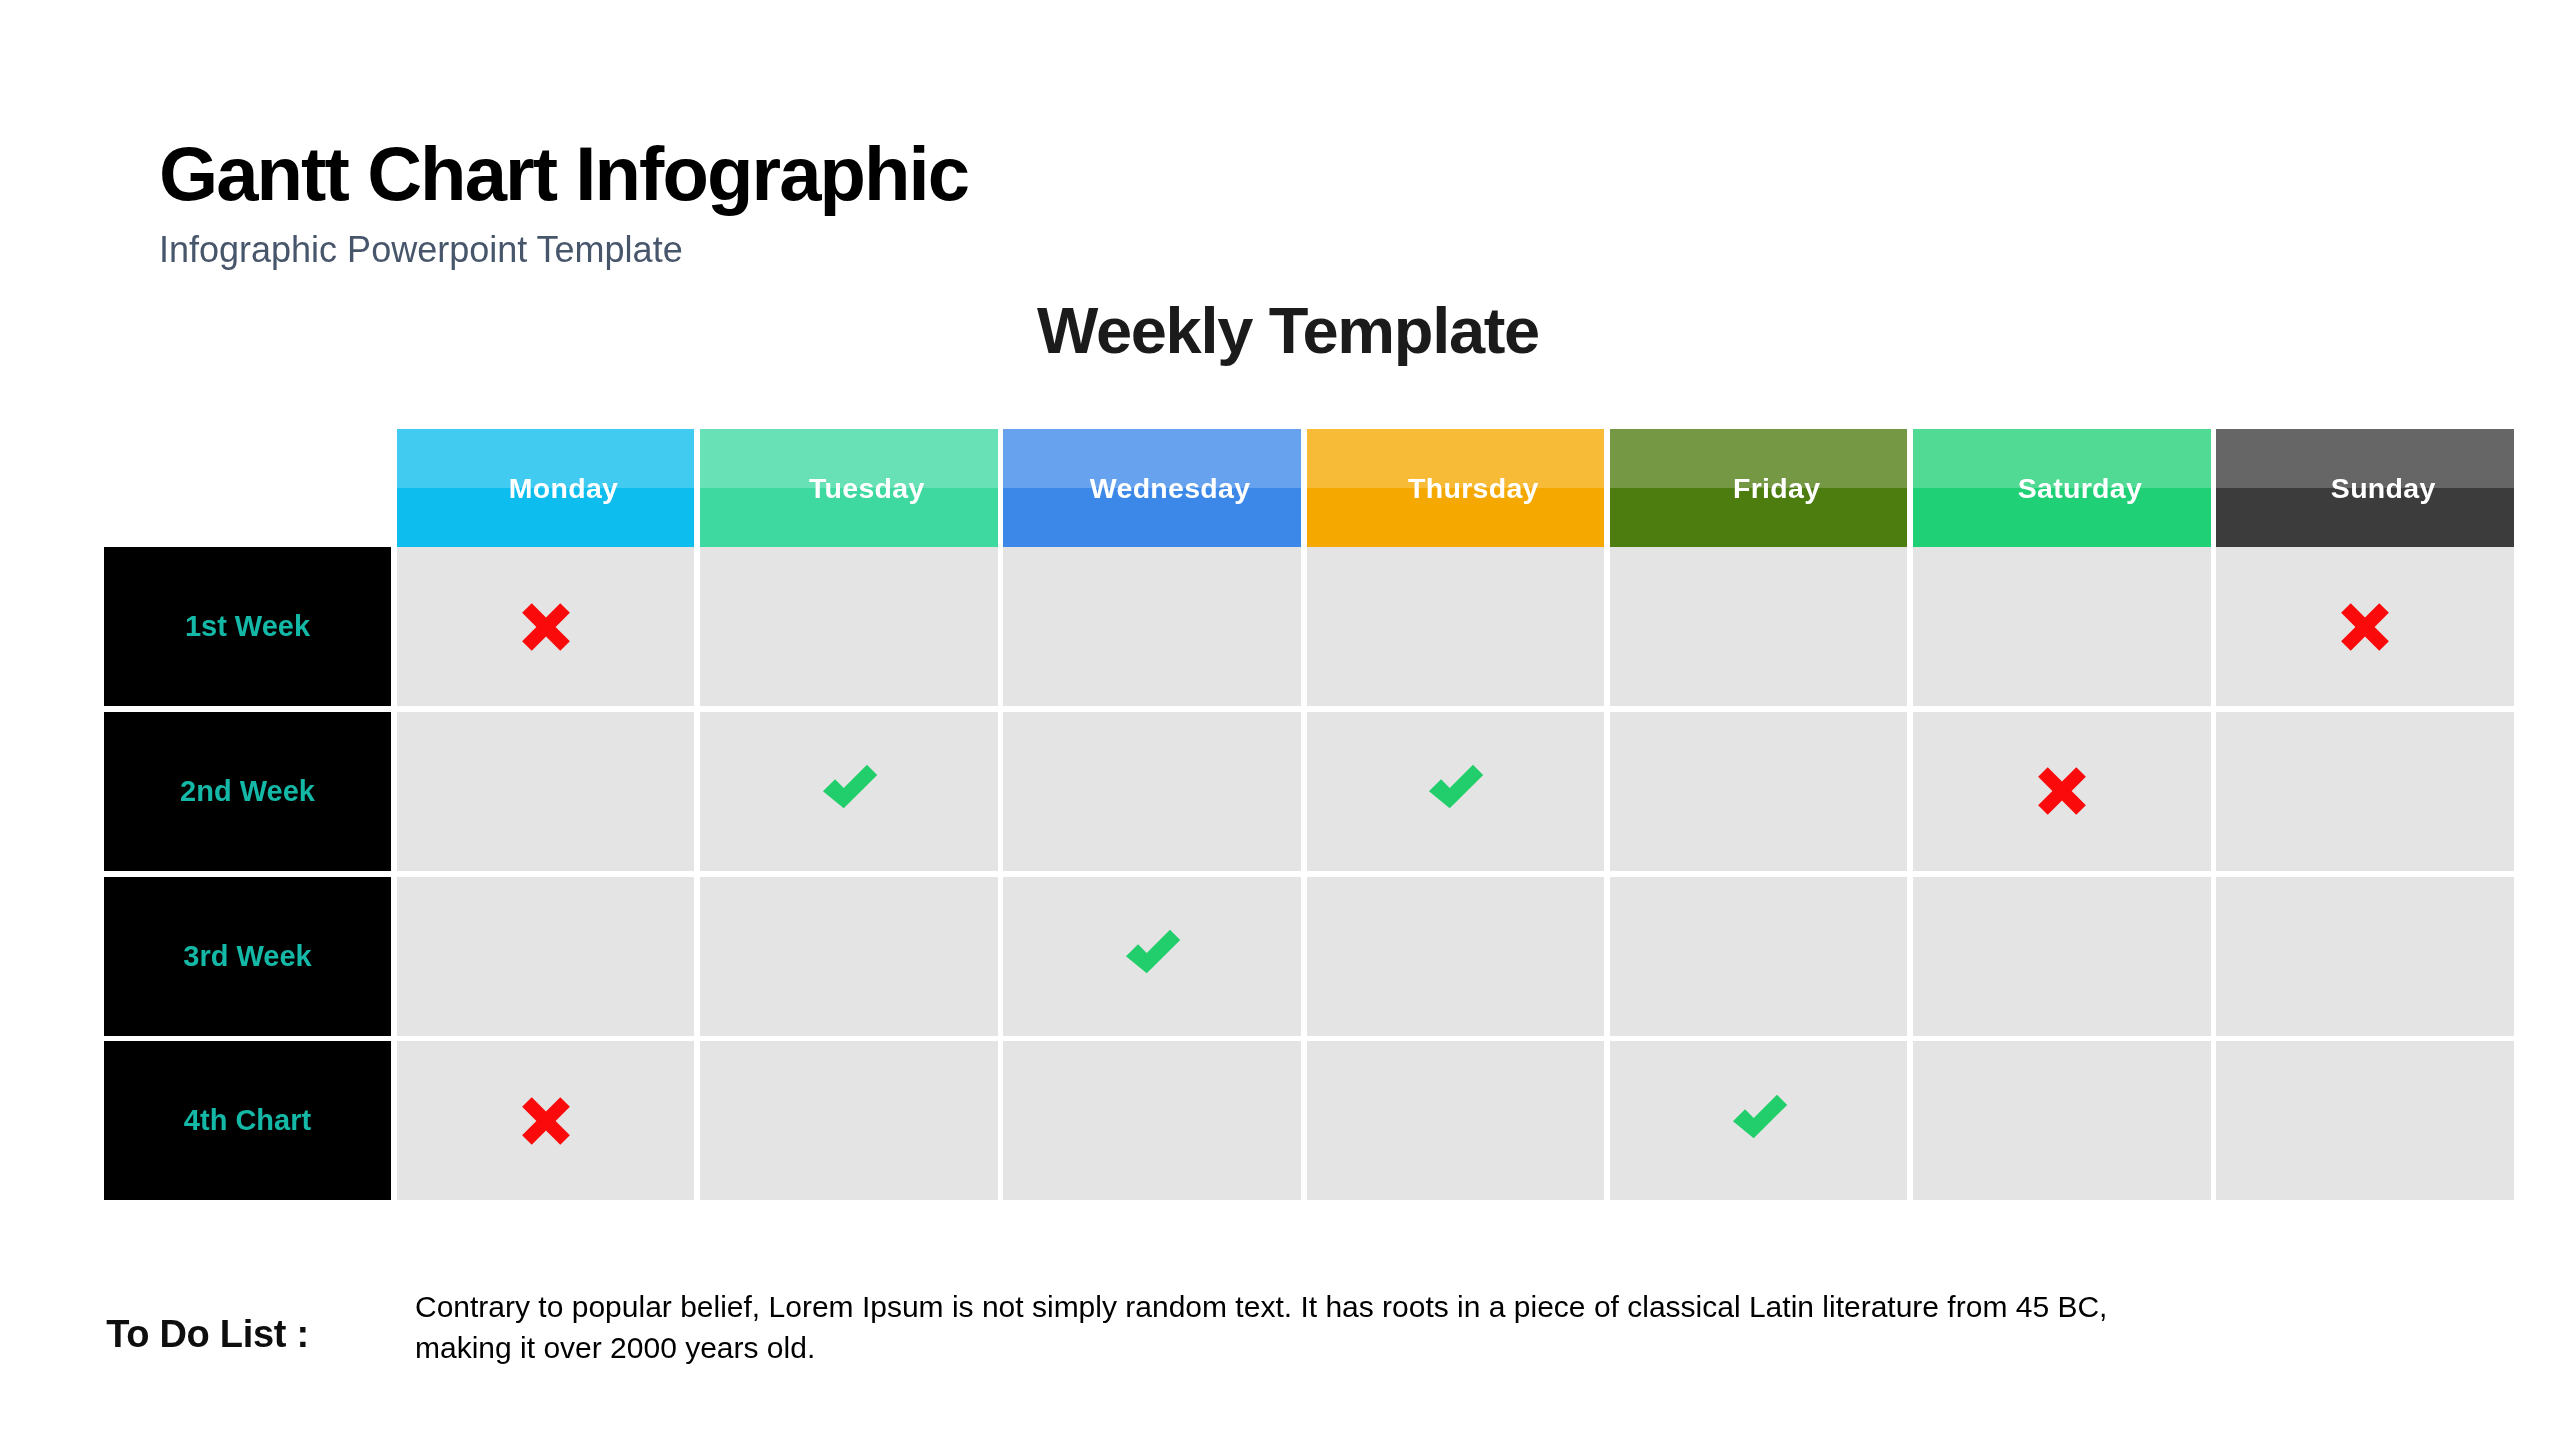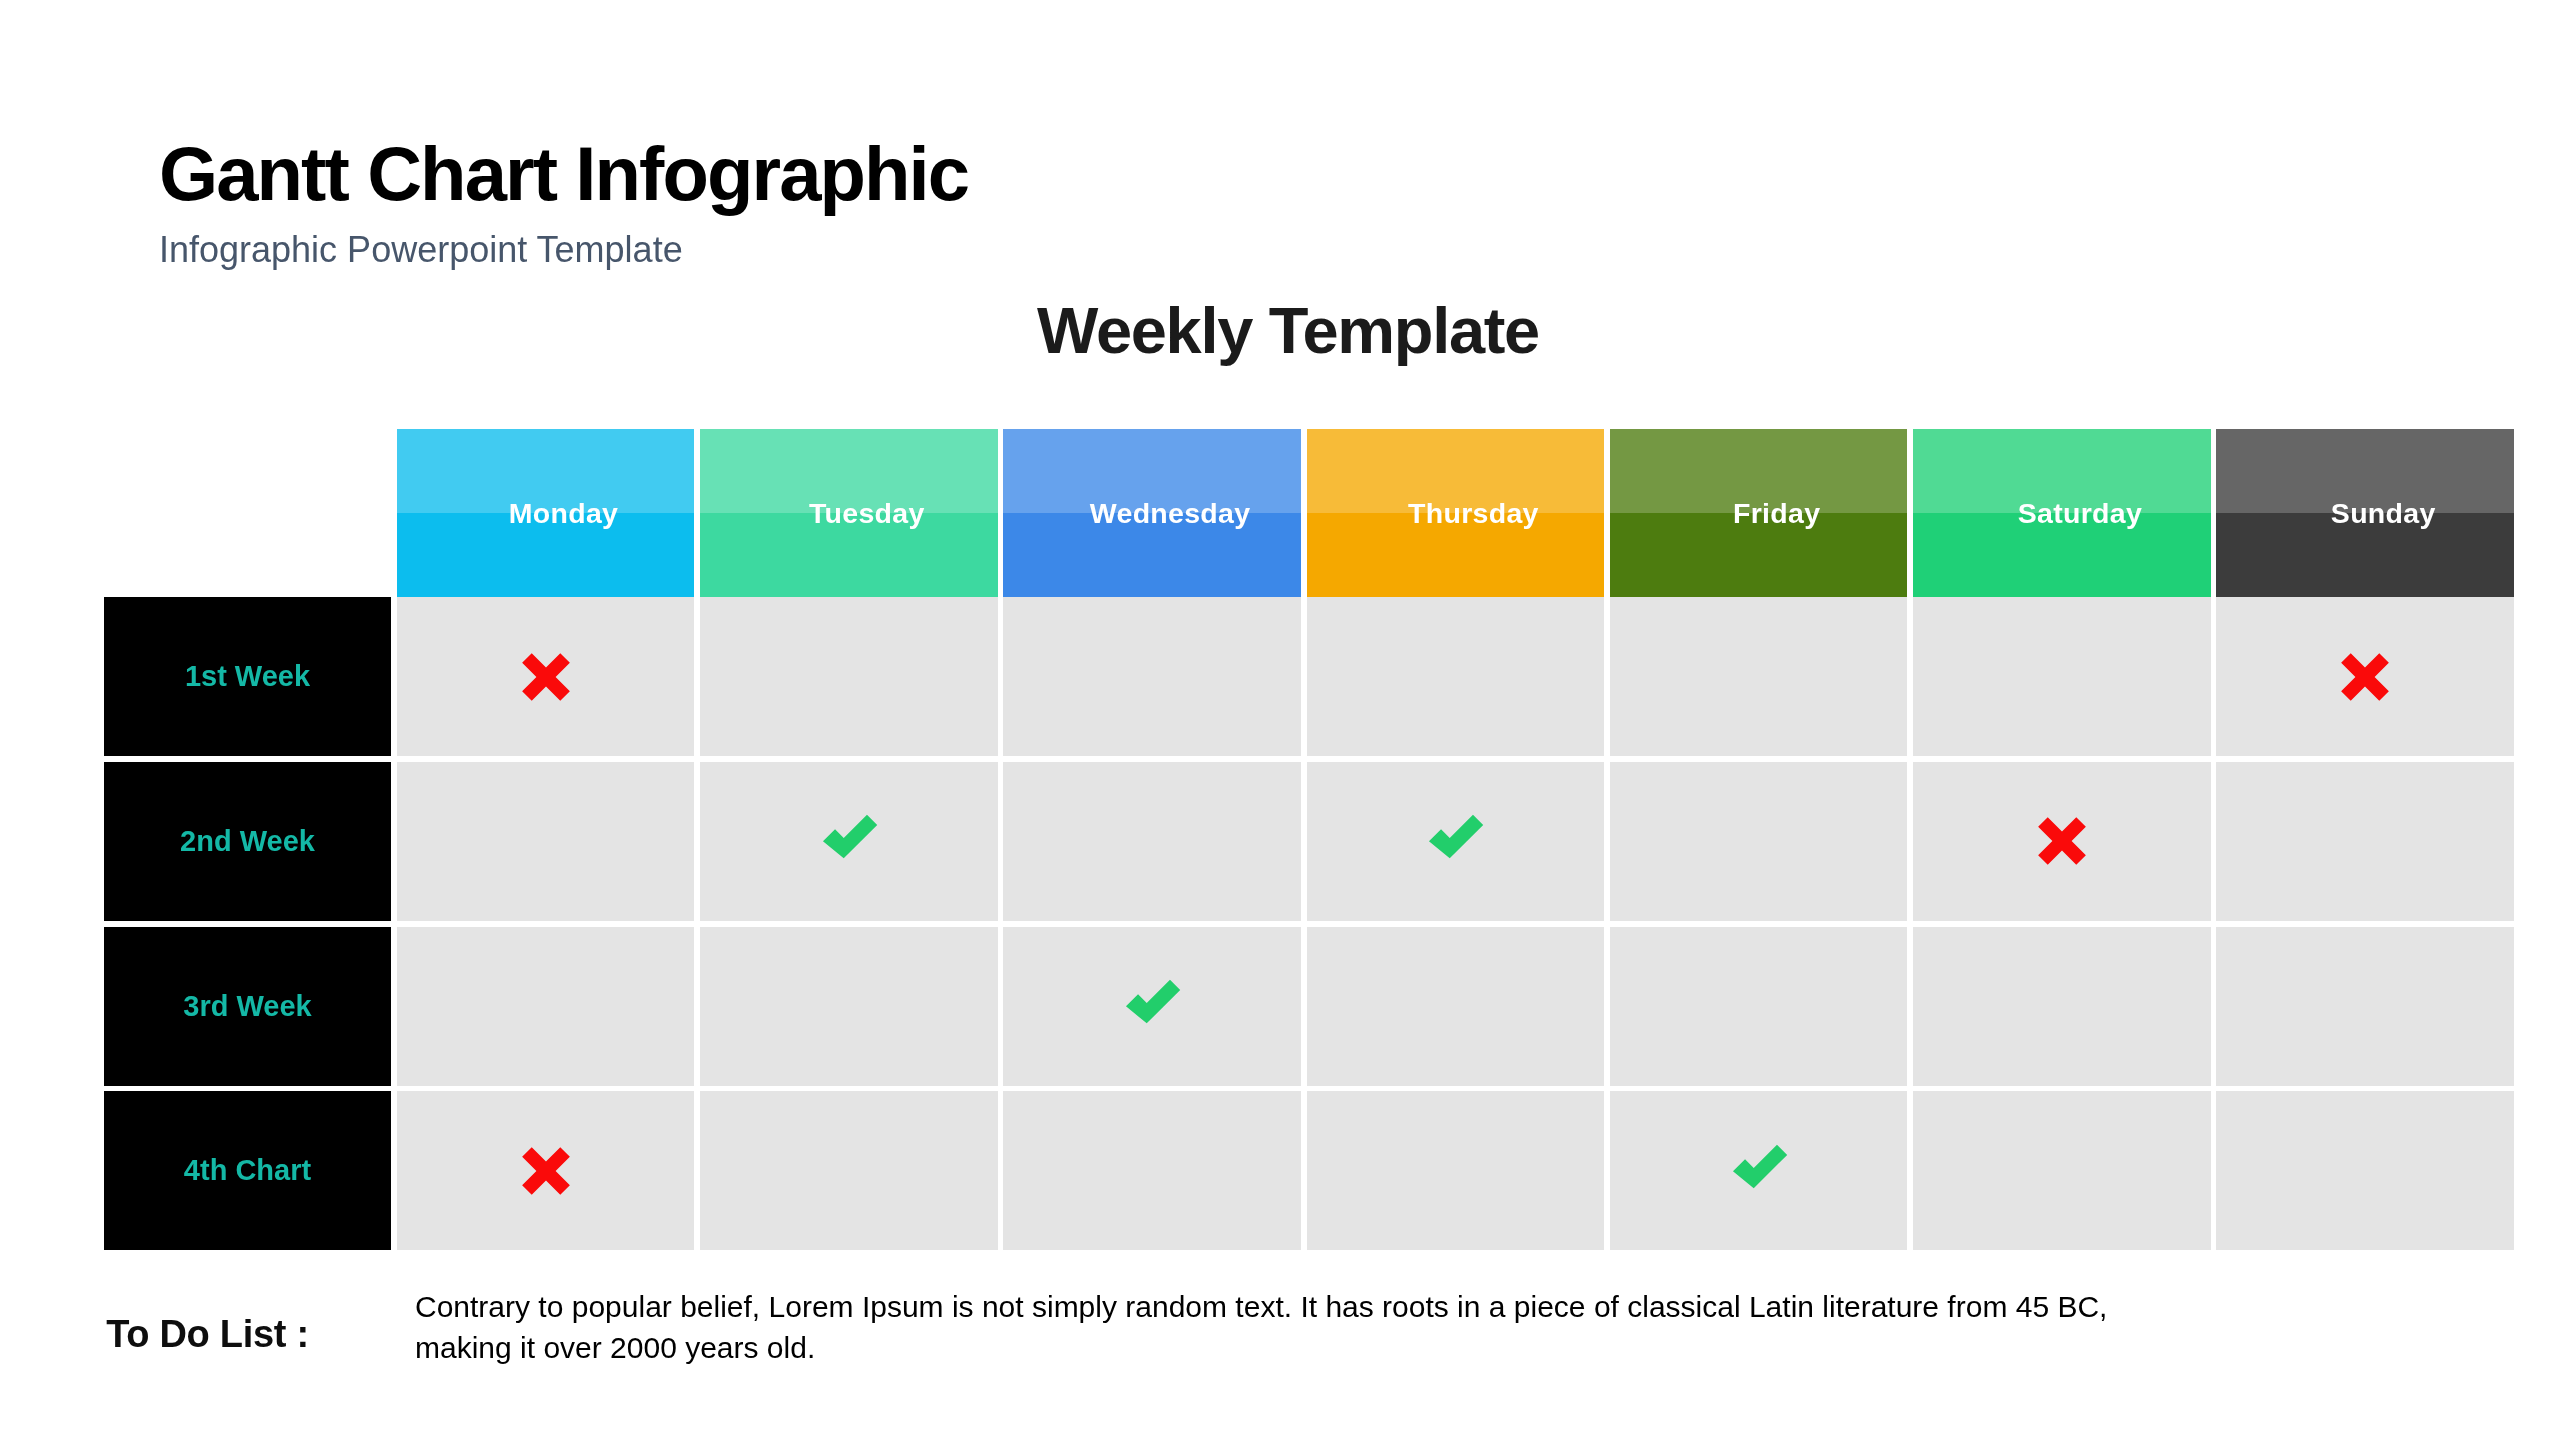--- a/index.html
+++ b/index.html
@@ -52,21 +52,21 @@
     width:2410px;
   }
 
   .grid-row { display:flex; width:100%; }
   .grid-row + .grid-row { margin-top:5.8px; }
 
   .corner-spacer { width:287px; flex:0 0 287px; }
 
   .day-head {
     flex:1 1 0;
-    height:168px;
+    height:118px;
     margin-left:5.8px;
     position:relative;
     display:flex;
     align-items:center;
     justify-content:center;
     overflow:hidden;
     padding-left:36px;
   }
   .day-head .tint {
     position:absolute; left:0; right:0; top:0; height:50%;

